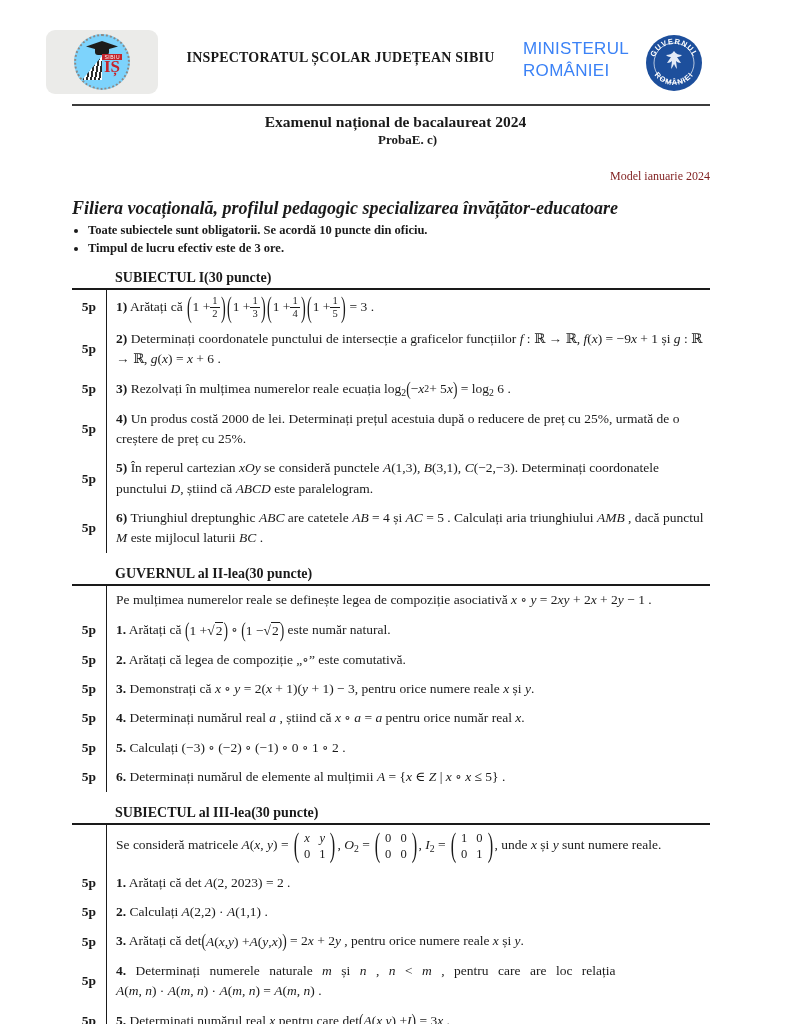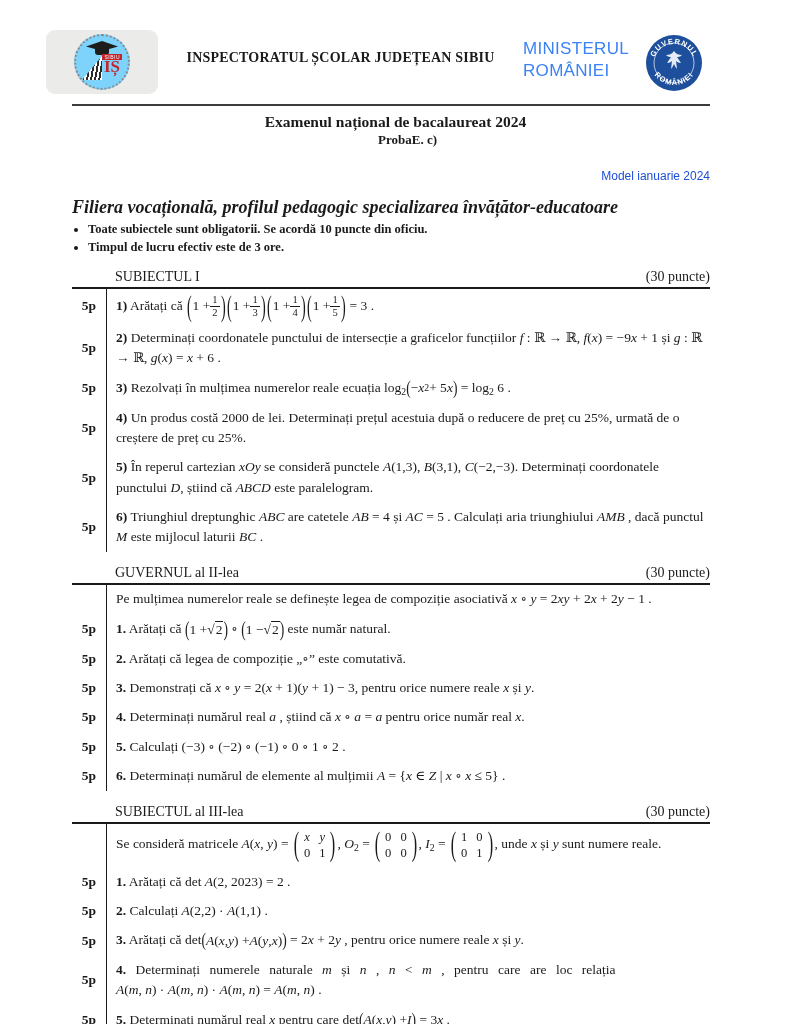--- a/index.html
+++ b/index.html
@@ -38,29 +38,29 @@
   .seal{flex:0 0 auto;margin-top:4px;}
   .hr-main{border-top:2px solid #3c3c3c;margin:0 81px 0 72px;}
 
   
   .title-block{text-align:center;margin-top:6px;line-height:1.3;}
   .t1{font-weight:bold;font-size:15.5px;}
   .t2{font-weight:bold;font-size:13px;padding-left:24px;}
   .t3{font-weight:bold;font-size:13.5px;}
   .t3 .it{font-style:italic;}
   .model{margin:20px 81px 0 0;text-align:right;
-    font-family:Liberation Sans, sans-serif;font-size:12px;color:#1d4ed8;}
+    font-family:Liberation Serif, serif;font-size:12px;color:#7f1d1d;}
   .filiera{margin:14px 0 0 72px;font-weight:bold;font-style:italic;font-size:18px;}
   .bullets{margin:2px 0 0 0;padding:0 0 0 88px;font-weight:bold;font-size:12.5px;line-height:1.45;}
   .bullets li{margin:0;}
 
   
   .sections{margin:6px 81px 0 72px;}
   .sec{margin-top:13px;}
-  .sec-h{display:flex;justify-content:space-between;font-weight:normal;
+  .sec-h{display:flex;justify-content:flex-start;font-weight:bold;
     font-size:14px;margin:0 0 2px 43px;}
   .sec-table{border-top:2px solid #1a1a1a;}
   .row{display:flex;}
   .pts{flex:0 0 35px;border-right:1.5px solid #1a1a1a;display:flex;
     align-items:center;justify-content:center;font-weight:bold;font-size:13.5px;}
   .txt{flex:1;padding:4.5px 2px 4.5px 9px;line-height:1.5;}
   .txt.justify{text-align:justify;}
 
   
   .mi{font-style:italic;}

